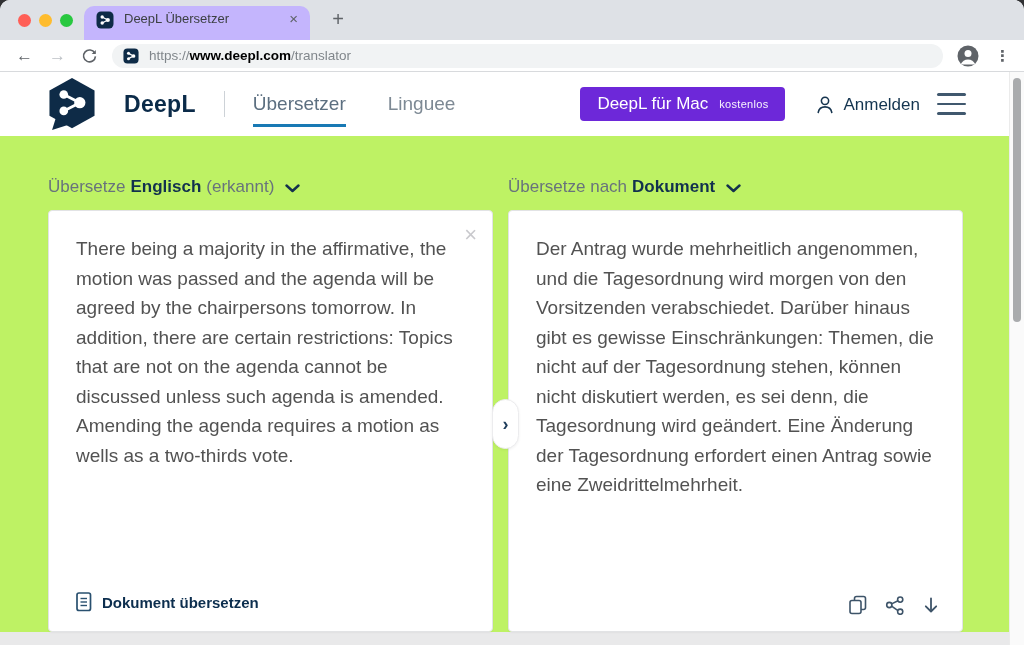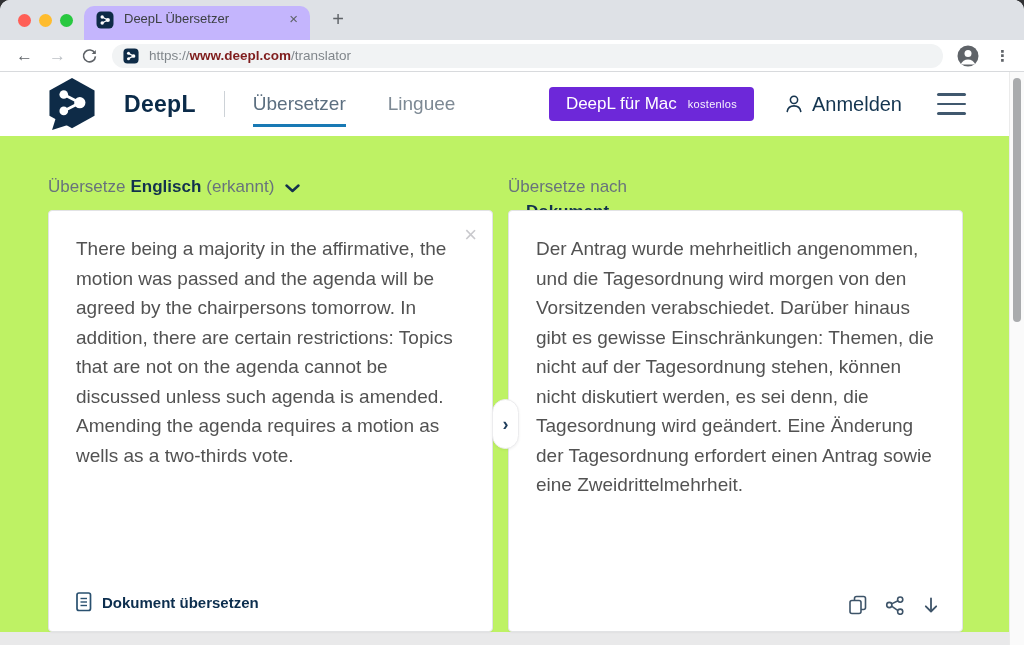--- a/index.html
+++ b/index.html
@@ -21,49 +21,49 @@
 
   
   .toolbar { position:absolute; top:40px; left:0; right:0; height:32px; background:#fff;
              border-bottom:1px solid #d8dadd; display:flex; align-items:center; }
   .nav-glyph { font-size:17px; color:#5f6368; margin-left:16px; line-height:1; }
   .nav-glyph.disabled { color:#bdc1c6; }
   .reload-wrap { margin-left:15px; display:flex; }
   .urlbar { flex:1; height:24px; background:#f1f3f4; border-radius:13px; margin:0 14px;
             display:flex; align-items:center; padding:0 11px; min-width:0; }
   .url-text { margin-left:10px; font-size:13.5px; white-space:nowrap; }
-  .url-scheme,.url-path { color:#80868b; } .url-domain { color:#7f1d1d; font-weight:700; }
+  .url-scheme,.url-path { color:#80868b; } .url-domain { color:#000000; font-weight:700; }
   .avatar-wrap { margin-right:16px; display:flex; }
   .menu-dots { color:#5f6368; font-size:15px; font-weight:700; margin-right:14px; line-height:1; }
 
   
   .site-header { position:absolute; top:72px; left:0; right:0; height:64px; background:#fff;
                  display:flex; align-items:center; padding:0 58px 0 46px; }
   .brand { font-size:23px; font-weight:800; color:#0b2b49; margin-left:26px; letter-spacing:.3px; }
   .header-divider { width:1px; height:26px; background:#cdd2d7; margin:0 28px; }
   .nav-item { position:relative; font-size:19px; cursor:pointer; }
   .nav-item.active { color:#5c6f80; margin-right:42px; }
   .nav-item.active::after { content:""; position:absolute; left:0; right:0; bottom:-12px; height:3px; background:#1879b4; }
   .nav-item.inactive { color:#7d8994; }
   .spacer { flex:1; }
   .mac-btn { background:#6d28d9; color:#fff; border:none; border-radius:4px; height:34px;
              display:flex; align-items:center; padding:0 17px; cursor:pointer; font-family:inherit; }
   .mac-btn-label { font-size:17px; color:#fff; }
   .mac-btn-badge { font-size:11px; margin-left:11px; color:#fff; opacity:.95; letter-spacing:.3px; }
-  .login { display:flex; align-items:flex-start; margin:0 35px 0 30px; color:#143550; font-size:20px; cursor:pointer; }
+  .login { display:flex; align-items:flex-end; margin:0 17px 0 30px; color:#143550; font-size:17px; cursor:pointer; }
   .login svg { margin-right:8px; }
   .hamburger { display:flex; flex-direction:column; gap:7px; cursor:pointer; }
   .hamburger span { width:29px; height:2.5px; background:#40586e; border-radius:2px; }
 
   
   .main { position:absolute; top:136px; left:0; right:0; bottom:0; background:#bef264; }
   .bottom-strip { position:absolute; left:0; right:0; bottom:0; height:13px; background:#e9e9ea; }
   .selector { position:absolute; top:41px; display:flex; align-items:center; gap:5px;
               font-size:17px; color:#68737c; cursor:pointer; }
-  .sel-left { left:48px; } .sel-right { left:508px;flex-direction:column; }
+  .sel-left { left:48px; } .sel-right { left:508px; }
   .sel-lang { color:#12314e; font-weight:700; }
   .selector svg { margin-left:6px; margin-top:3px; }
 
   .panel { position:absolute; top:74px; height:422px; background:#fff;
            border:1px solid #e2e3e5; border-radius:4px; box-shadow:0 1px 2px rgba(0,0,0,.04); }
   .panel-src { left:48px; width:445px; }
   .panel-tgt { left:508px; width:455px; }
   .panel-text { padding:23px 26px 0 27px; font-size:19px; line-height:29.5px; color:#525252; }
   .clear-btn { position:absolute; top:13px; right:15px; font-size:22px; font-weight:300;
                color:#c9c9cd; line-height:1; cursor:pointer; }

